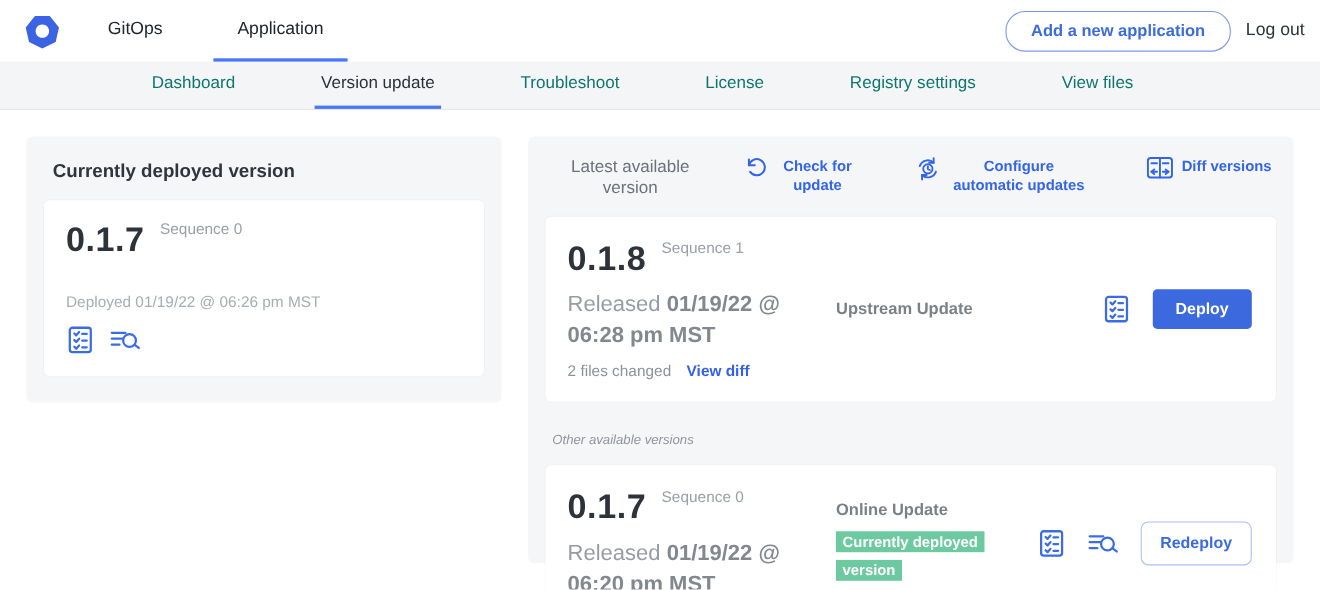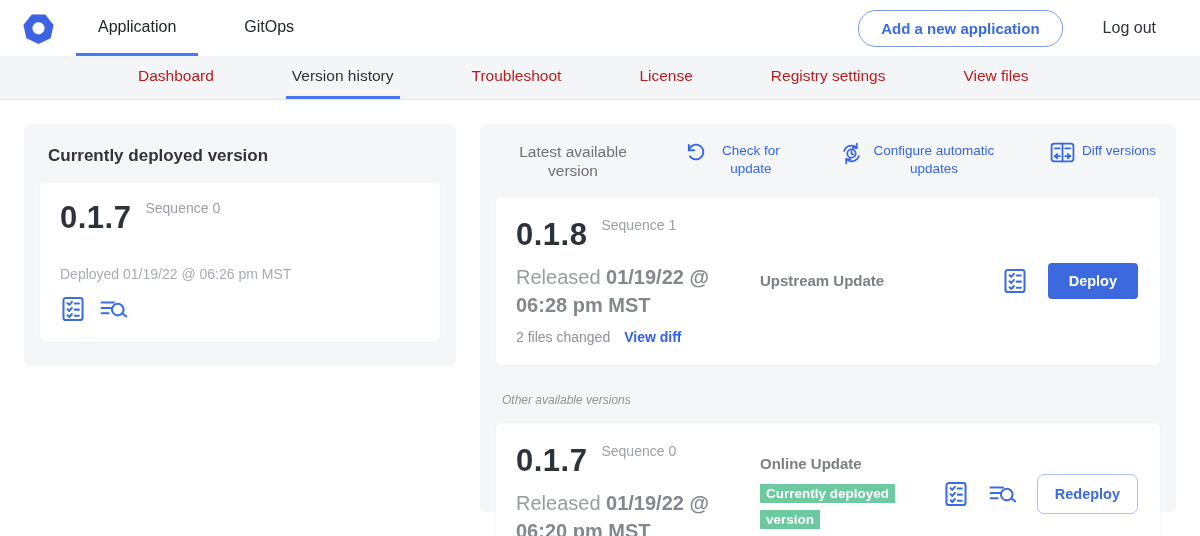--- a/index.html
+++ b/index.html
@@ -6,30 +6,30 @@
   html,body { width:1200px; height:536px; background:#fff; overflow:hidden;
     font-family:"Liberation Sans","DejaVu Sans",sans-serif; }
 
   
   .header { height:56px; background:#fff; display:flex; align-items:stretch; }
   .logo-wrap { width:76px; display:flex; align-items:center; justify-content:center; }
   .hdr-tabs { display:flex; align-items:stretch; gap:24px; }
   .hdr-tab { display:flex; align-items:center; padding:0 22px; font-size:16px; color:#20242c;
     border-bottom:3px solid transparent; cursor:pointer; }
   .hdr-tab.active { border-bottom-color:#4a77f5; }
-  .hdr-right { margin-left:auto; display:flex; align-items:center; gap:40px; padding-right:44px; }
+  .hdr-right { margin-left:auto; display:flex; align-items:center; gap:14px; padding-right:14px; }
   .pill-btn { border:1px solid #7e97ee; border-radius:18px; background:#fff; color:#3b6be0;
     font-size:15px; font-weight:700; padding:9px 22px; cursor:pointer;
     font-family:"Liberation Sans",sans-serif; }
   .logout { font-size:16px; color:#2e323a; cursor:pointer; }
 
   
   .subnav { height:44px; background:#f4f5f7; border-bottom:1px solid #e4e5e9;
     display:flex; align-items:stretch; padding-left:132px; gap:66px; }
-  .sub-tab { display:flex; align-items:center; font-size:15.5px; color:#b91c1c;
+  .sub-tab { display:flex; align-items:center; font-size:15.5px; color:#0f766e;
     border-bottom:3px solid transparent; padding:0 6px; cursor:pointer; }
   .sub-tab.active { color:#2c3038; border-bottom-color:#4a77f5; }
 
   
   .main { height:436px; display:flex; gap:24px; padding:24px; align-items:flex-start; }
   .panel { background:#f5f6f8; border-radius:6px; }
   .left-panel { width:432px; padding:20px 16px 24px 16px; }
   .left-panel h2 { font-size:17px; font-weight:700; color:#30343c; margin:2px 0 16px 8px; }
   .right-panel { flex:1; align-self:stretch; padding:16px; }
 
@@ -41,21 +41,21 @@
   .seq { font-size:14px; color:#9a9ea6; }
   .deployed { font-size:14px; color:#a8acb3; margin-top:30px; }
   .icon-row { display:flex; gap:14px; margin-top:14px; }
   .icon-btn { background:none; border:none; padding:0; cursor:pointer; line-height:0; }
 
   
   .rp-head { display:flex; align-items:flex-start; padding:2px 0 0 12px;text-align:center; }
   .rp-title { width:130px; font-size:15.5px; color:#6c717a; line-height:1.25; }
   .rp-actions { margin-left:auto; display:flex; align-items:flex-start; gap:52px; padding-right:4px; }
   .action { display:flex; align-items:flex-start; gap:7px; cursor:pointer; }
-  .action-label { font-size:13.5px; font-weight:400; color:#3465e8; line-height:1.3; }
+  .action-label { font-size:13.5px; font-weight:700; color:#3465e8; line-height:1.3; }
   .action-label.w70 { width:74px; } .action-label.w128 { width:128px; }
 
   
   .ver-card { margin-top:16px; padding:20px; display:flex; align-items:center; }
   .vc-left { width:232px; flex:none; }
   .released { font-size:20px; color:#979ba2; margin-top:10px; line-height:1.4; width:210px; }
   .released b { color:#83878e; font-weight:700; }
   .files-row { display:flex; gap:14px; margin-top:10px; font-size:14px; }
   .files-label { color:#8d9199; }
   .view-diff { color:#3360ef; font-weight:700; cursor:pointer; }
@@ -82,32 +82,32 @@
 <body>
 
 <div class="header">
   <div class="logo-wrap">
     <svg width="33" height="33" viewBox="0 0 32 33">
       <path fill="#3b63e3" fill-rule="evenodd" d="M22.73 2.53 L31.11 13.05 L28.12 26.16 L16 32 L3.88 26.16 L0.89 13.05 L9.27 2.53 Z
            M16 10.2 a6.1 6.1 0 1 0 0.01 0 Z"></path>
     </svg>
   </div>
   <div class="hdr-tabs">
+    <div class="hdr-tab">GitOps</div>
     <div class="hdr-tab active">Application</div>
-    <div class="hdr-tab">GitOps</div>
   </div>
   <div class="hdr-right">
     <button class="pill-btn">Add a new application</button>
     <span class="logout">Log out</span>
   </div>
 </div>
 
 <div class="subnav">
   <div class="sub-tab">Dashboard</div>
-  <div class="sub-tab active">Version history</div>
+  <div class="sub-tab active">Version update</div>
   <div class="sub-tab">Troubleshoot</div>
   <div class="sub-tab">License</div>
   <div class="sub-tab">Registry settings</div>
   <div class="sub-tab">View files</div>
 </div>
 
 <div class="main">
 
   <div class="panel left-panel">
     <h2>Currently deployed version</h2>

